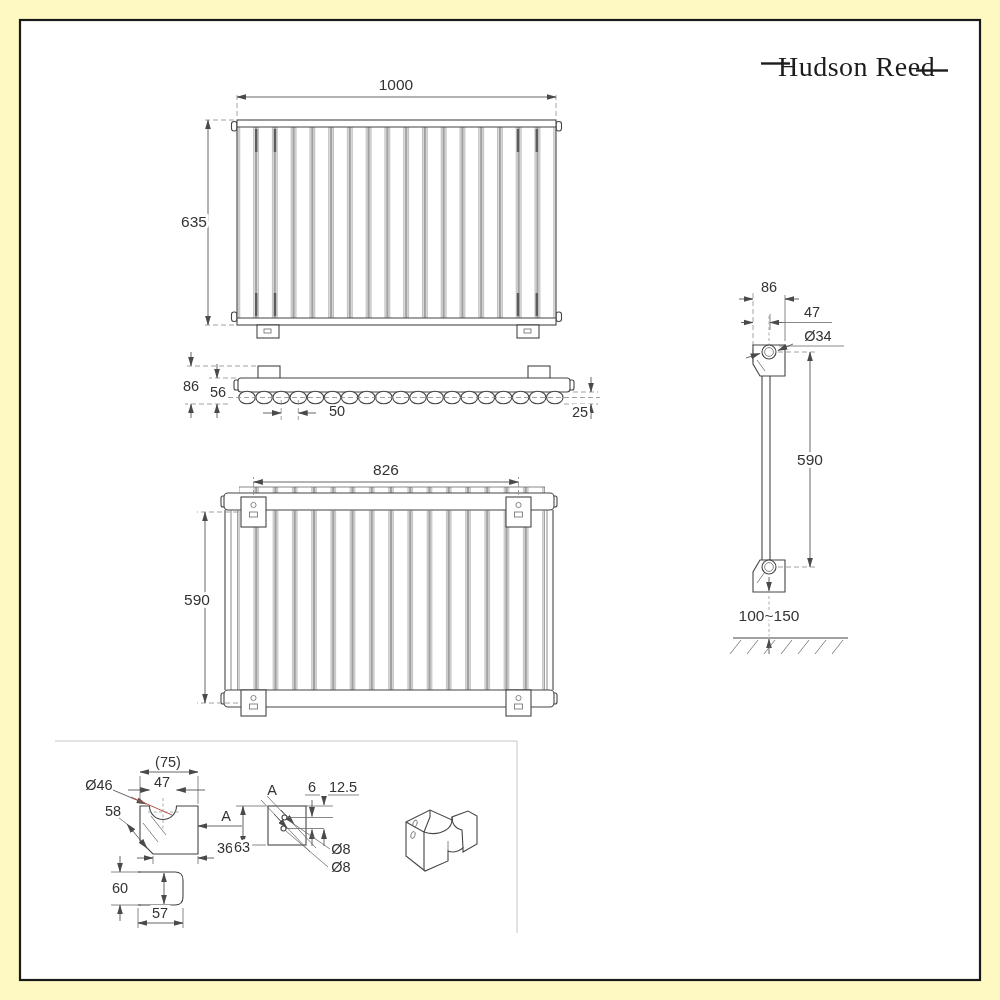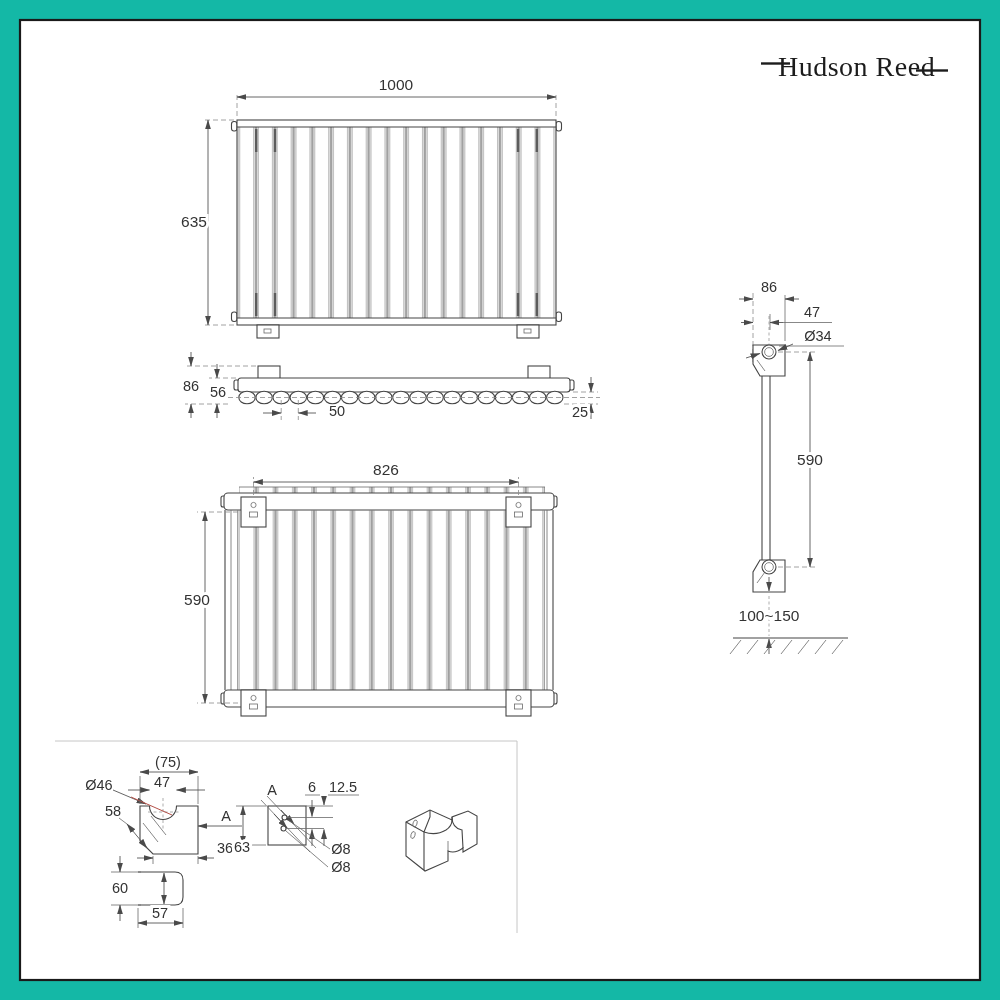--- a/index.html
+++ b/index.html
@@ -1,16 +1,16 @@
 <!DOCTYPE html>
 <html><head>
 <meta charset="utf-8">
 <style>
   html,body{margin:0;padding:0;background:#ffffff;}
-  .stage{width:1000px;height:1000px;position:relative;background:#14b8a6;}
+  .stage{width:1000px;height:1000px;position:relative;background:#fef9c3;}
   svg{display:block;}
   .ln{fill:none;stroke:#454545;stroke-width:1.1;}
   .lnf{fill:#ffffff;stroke:#454545;stroke-width:1.1;}
   .thin{fill:none;stroke:#6a6a6a;stroke-width:0.8;}
   .dash{fill:none;stroke:#8a8a8a;stroke-width:0.8;stroke-dasharray:5 3;}
   .dash2{fill:none;stroke:#8a8a8a;stroke-width:0.7;stroke-dasharray:3 2.5;}
   .dim{fill:none;stroke:#555555;stroke-width:0.9;}
   .mark{stroke:#5c5c5c;stroke-width:2.4;}
   .t{font-family:"Liberation Sans","DejaVu Sans",sans-serif;font-size:14.5px;fill:#333333;}
   .tb{font-size:15.5px;}

